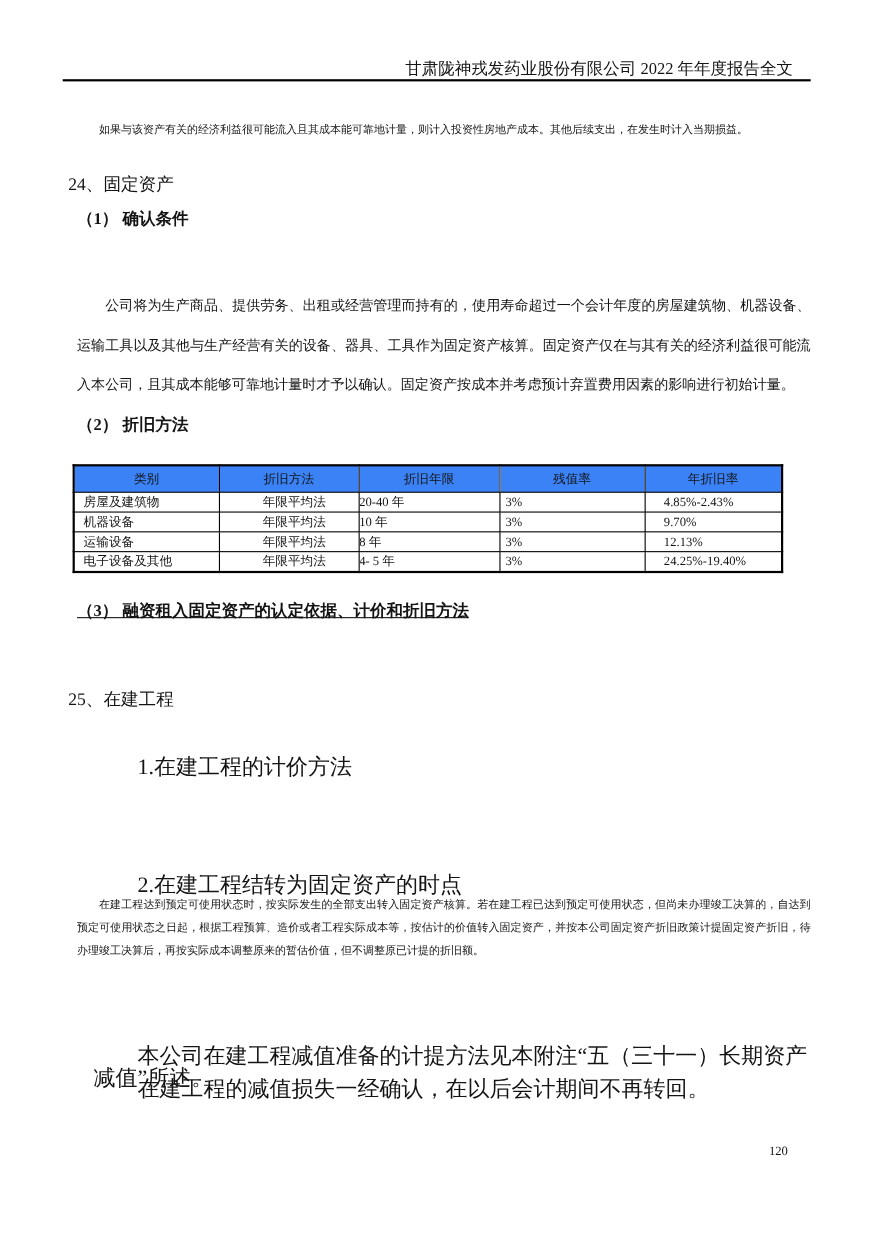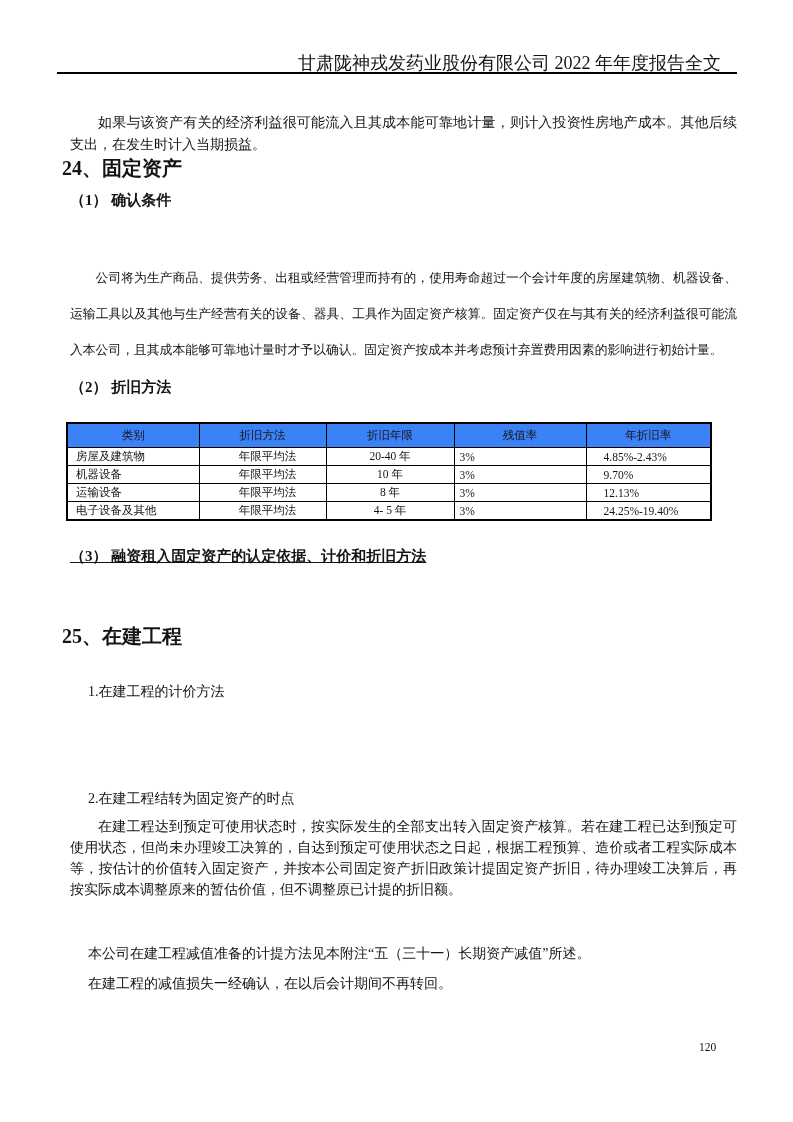--- a/index.html
+++ b/index.html
@@ -8,42 +8,42 @@
     width: 793px;
     height: 1122px;
     background: #ffffff;
     font-family: "Liberation Serif", "DejaVu Serif", serif;
     color: #141414;
     overflow: hidden;
   }
   .abs { position: absolute; }
 
   
-  .hdr-text { top: 55px; right: 72px; font-size: 18px; line-height: 16px; white-space: nowrap; }
+  .hdr-text { top: 55px; right: 72px; font-size: 15px; line-height: 16px; white-space: nowrap; }
   .hdr-rule { top: 72px; left: 57px; width: 680px; height: 2px; background: #000; }
 
   
   .para {
     left: 70px; width: 667px;
-    font-size: 14px; text-align: justify; text-indent: 2em;
+    font-size: 10px; text-align: justify; text-indent: 2em;
   }
   .p-intro   { top: 98px;  line-height: 22px; }
   .p-confirm { top: 247px; font-size: 12.8px; line-height: 36px; }
   .p-body21  { line-height: 21px; }
   .p-item1-body { top: 695px; }
   .p-item2-body { top: 802px; }
-  .p-line { left: 60px; width: 667px; font-size: 14px; line-height: 20px; text-indent: 2em; }
+  .p-line { left: 85px; width: 667px; font-size: 20px; line-height: 20px; text-indent: 2em; }
   .p-item1-title { top: 668px; }
   .p-item2-title { top: 775px; }
   .p-item3-title { top: 899px; }
   .p-item3-a { top: 930px; }
   .p-item3-b { top: 960px; }
 
   
-  .h-num  { left: 62px; font-size: 20px; font-weight: bold; line-height: 19px; white-space: nowrap; }
+  .h-num  { left: 62px; font-size: 16px; font-weight: normal; line-height: 19px; white-space: nowrap; }
   .h-sub  { left: 70px; font-size: 15px;   font-weight: bold; line-height: 19px; white-space: nowrap; }
   .h-24   { top: 159px; }
   .h-24-1 { top: 191px; }
   .h-24-2 { top: 378px; }
   .h-24-3 { top: 547px; text-decoration: underline; }
   .h-25   { top: 627px; }
 
   
   .dep-table {
     top: 422px; left: 66px;
@@ -60,21 +60,21 @@
   }
   .dep-table th {
     background: #3b82f6;
     font-weight: normal;
     height: 23px;
     text-align: center;
   }
   .dep-table td { height: 17px; }
   .dep-table td:nth-child(1) { padding-left: 8px;  text-align: left; }
   .dep-table td:nth-child(2) { padding-left: 10px; text-align: center; }
-  .dep-table td:nth-child(3) { text-align: center; }
+  .dep-table td:nth-child(3) { }
   .dep-table td:nth-child(4) { padding-left: 5px;  text-align: left; }
   .dep-table td:nth-child(5) { padding-left: 17px; text-align: left; }
 
   
   .page-num { top: 1040px; left: 699px; font-size: 11.5px; line-height: 14px; }
 </style>
 </head>
 <body>
 
 <div class="page">

